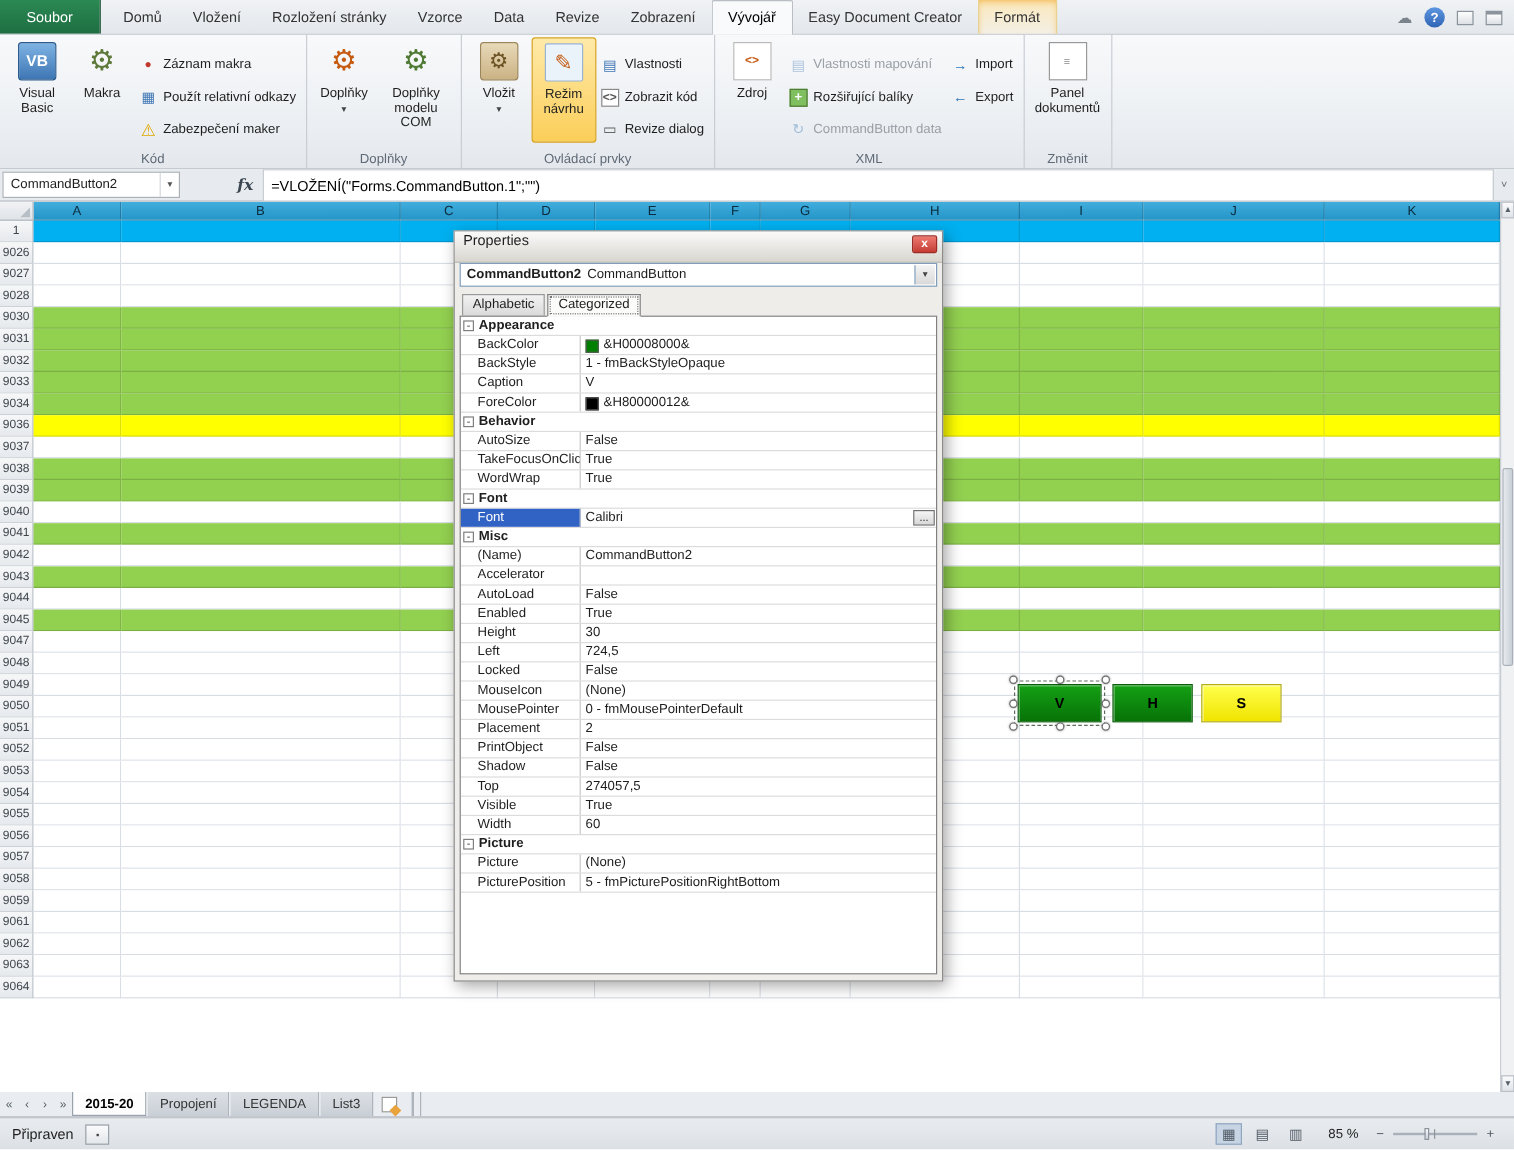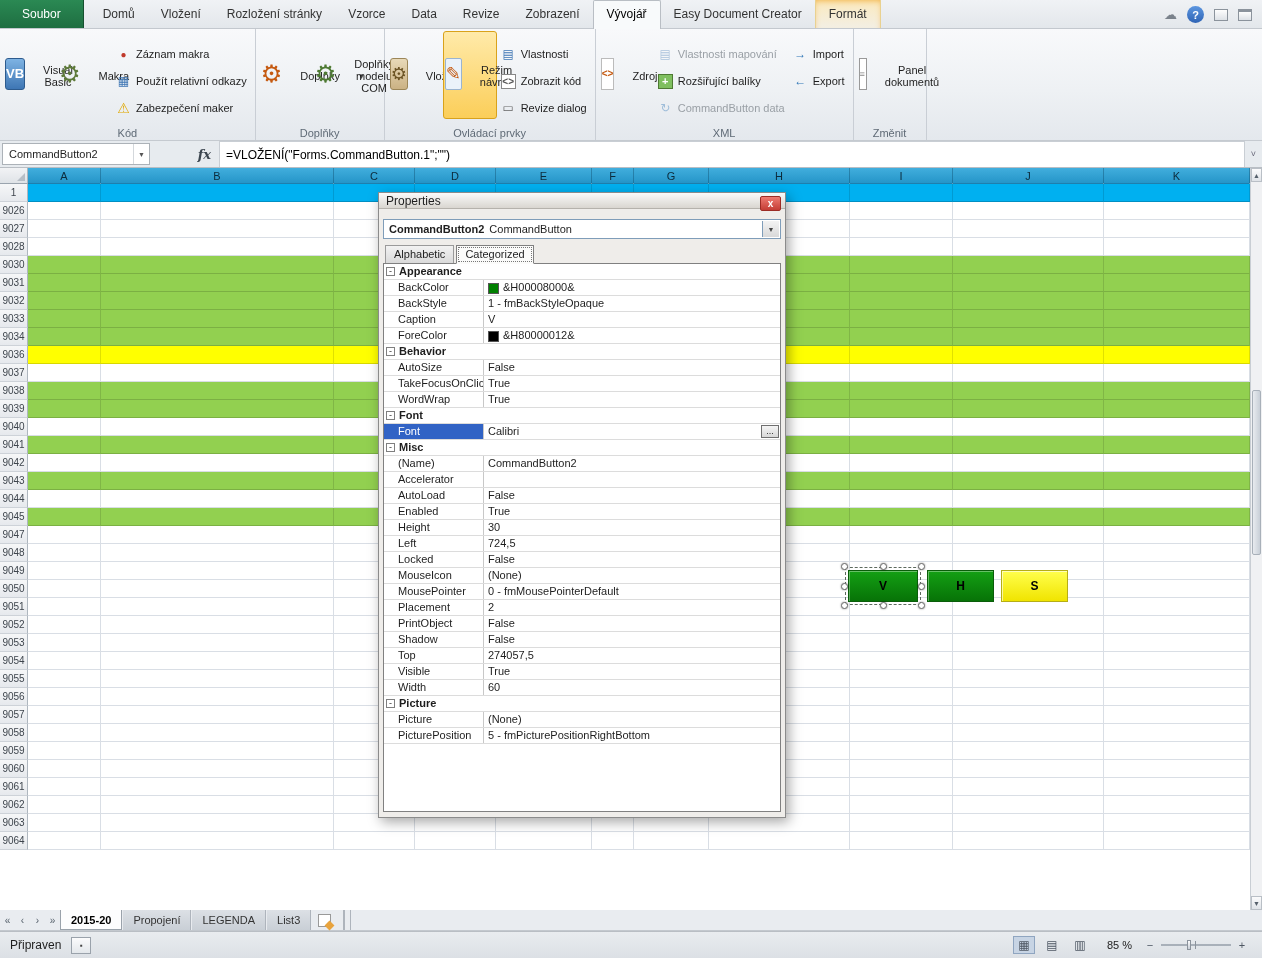--- a/index.html
+++ b/index.html
@@ -15,21 +15,21 @@
 #tabbar-right{margin-left:auto;display:flex;align-items:center;gap:10px;padding:0 10px 5px 0;}
 .ticon{font-size:13px;color:#7A828B;}
 .help-circle{width:17px;height:17px;border-radius:50%;background:linear-gradient(#5C96E0,#2F64B5);color:#fff;font-weight:bold;font-size:11px;display:flex;align-items:center;justify-content:center;}
 .winbtn{width:14px;height:12px;border:1px solid #8B939C;background:linear-gradient(#FDFDFD,#DDE1E6);display:inline-block;}
 .winbtn.b2{border-top:3px solid #8B939C;}
 
 
 #ribbon{position:absolute;left:0;top:29px;width:1262px;height:112px;background:linear-gradient(#F8F9FB 0%,#EEF1F4 55%,#E4E8ED 100%);border-bottom:1px solid #C5CAD0;display:flex;z-index:10;}
 .rgroup{position:relative;border-right:1px solid #C9CED5;padding:2px 4px 16px;display:flex;align-items:flex-start;}
 .glabel{position:absolute;bottom:1px;left:0;width:100%;text-align:center;font-size:11px;color:#5F6A76;}
-.bigbtn{width:54px;min-height:88px;display:flex;flex-direction:row;align-items:center;text-align:center;font-size:11px;line-height:12px;padding:4px 1px 2px;border-radius:3px;color:#1e1e1e;gap:18px;}
+.bigbtn{width:54px;min-height:88px;display:flex;flex-direction:column;align-items:center;text-align:center;font-size:11px;line-height:12px;padding:4px 1px 2px;border-radius:3px;color:#1e1e1e;}
 .bigbtn .ic-lg{width:32px;height:32px;display:flex;align-items:center;justify-content:center;font-size:24px;margin-bottom:5px;}
 .bigbtn.hl{background:linear-gradient(#FFEAA9,#FBCE59);border:1px solid #D9A21B;}
 .smallcol{display:flex;flex-direction:column;gap:9px;padding-top:14px;}
 .smallbtn{display:flex;align-items:center;gap:5px;font-size:11px;height:18px;padding:0 4px;white-space:nowrap;}
 .smallbtn .ic{width:15px;height:15px;display:inline-flex;align-items:center;justify-content:center;font-size:12px;flex:none;}
 .smallbtn.disabled{color:#9AA0A6;}
 .smallbtn.disabled .ic{opacity:.4;}
 .dd{font-size:7px;color:#444;margin-top:2px;}
 
 .icon-vb{background:linear-gradient(#7EB3E3,#3E76B4);color:#fff;font-weight:bold;font-size:13px !important;border-radius:3px;border:1px solid #2D5B8E;}
@@ -81,21 +81,21 @@
 
 
 .sheet-btn{position:absolute;display:flex;align-items:center;justify-content:center;font-weight:bold;font-size:12px;color:#000;z-index:18;}
 .sheet-btn.green{background:linear-gradient(#14A014,#077307);border:1px solid #0A5D0A;box-shadow:inset 1px 1px 0 rgba(255,255,255,.35);}
 .sheet-btn.yellow{background:linear-gradient(#FFFF4D,#F0E400);border:1px solid #B6AE16;box-shadow:inset 1px 1px 0 rgba(255,255,255,.6);}
 .sel-outline{position:absolute;left:-4px;top:-4px;right:-4px;bottom:-4px;border:1px dashed #5E6A5E;}
 .handle{position:absolute;width:7px;height:7px;background:#fff;border:1px solid #6E6E6E;border-radius:50%;box-shadow:0 0 2px rgba(0,0,0,.45);z-index:19;}
 
 
 #props{position:absolute;left:378px;top:192px;width:408px;height:626px;background:#EFEDEA;border:1px solid #8B8B8B;box-shadow:3px 4px 12px rgba(0,0,0,.35);z-index:50;font-size:11px;}
-#props-title{height:16px;background:linear-gradient(#FAFAFA,#D9D6D0);border-bottom:1px solid #B5B2AC;display:flex;align-items:center;padding-left:7px;font-size:12px;color:#1e1e1e;}
+#props-title{height:26px;background:linear-gradient(#FAFAFA,#D9D6D0);border-bottom:1px solid #B5B2AC;display:flex;padding-left:7px;font-size:12px;color:#1e1e1e;}
 #props-close{position:absolute;right:4px;top:3px;width:21px;height:15px;background:linear-gradient(#EE7A70,#C43D35);border:1px solid #9C2C25;border-radius:2px;color:#fff;font-size:10px;font-weight:bold;display:flex;align-items:center;justify-content:center;line-height:1;}
 #props-dd{position:absolute;left:4px;right:4px;top:26px;height:20px;background:#fff;border:1px solid #7F9DB9;display:flex;align-items:center;padding-left:5px;}
 #props-dd .bold{font-weight:bold;margin-right:5px;}
 #props-dd-btn{position:absolute;right:1px;top:1px;bottom:1px;width:17px;background:linear-gradient(#F3F3F3,#D9D9D9);border-left:1px solid #7F9DB9;display:flex;align-items:center;justify-content:center;font-size:7px;color:#444;}
 #props-tabs{position:absolute;left:6px;top:51px;height:19px;display:flex;align-items:flex-end;}
 .ptab{font-size:11px;padding:2px 8px 3px;border:1px solid #9A9A9A;background:linear-gradient(#F2F2F2,#DADADA);margin-right:2px;position:relative;top:1px;}
 .ptab.active{background:#FBFBFA;border-color:#808080;border-bottom-color:#FBFBFA;z-index:2;outline:1px dotted #777;outline-offset:-3px;}
 #prop-grid{position:absolute;left:4px;right:4px;top:70px;bottom:5px;background:#fff;border:1px solid #808080;overflow:hidden;}
 .prop-row{display:flex;height:16px;line-height:15px;border-bottom:1px solid #DCDCDC;align-items:stretch;}
 .prop-row .pname{width:100px;flex:none;border-right:1px solid #C8C8C8;padding-left:14px;overflow:hidden;white-space:nowrap;}
@@ -739,34 +739,20 @@
         <div class="cell" style="width: 81px;"></div>
         <div class="cell" style="width: 96px;"></div>
         <div class="cell" style="width: 42px;"></div>
         <div class="cell" style="width: 75px;"></div>
         <div class="cell" style="width: 141px;"></div>
         <div class="cell" style="width: 103px;"></div>
         <div class="cell" style="width: 151px;"></div>
         <div class="cell" style="width: 146px;"></div>
       </div>
       <div class="grid-row">
-        <div class="row-h">9060</div>
-        <div class="cell" style="width: 73px;"></div>
-        <div class="cell" style="width: 233px;"></div>
-        <div class="cell" style="width: 81px;"></div>
-        <div class="cell" style="width: 81px;"></div>
-        <div class="cell" style="width: 96px;"></div>
-        <div class="cell" style="width: 42px;"></div>
-        <div class="cell" style="width: 75px;"></div>
-        <div class="cell" style="width: 141px;"></div>
-        <div class="cell" style="width: 103px;"></div>
-        <div class="cell" style="width: 151px;"></div>
-        <div class="cell" style="width: 146px;"></div>
-      </div>
-      <div class="grid-row">
         <div class="row-h">9061</div>
         <div class="cell" style="width: 73px;"></div>
         <div class="cell" style="width: 233px;"></div>
         <div class="cell" style="width: 81px;"></div>
         <div class="cell" style="width: 81px;"></div>
         <div class="cell" style="width: 96px;"></div>
         <div class="cell" style="width: 42px;"></div>
         <div class="cell" style="width: 75px;"></div>
         <div class="cell" style="width: 141px;"></div>
         <div class="cell" style="width: 103px;"></div>

